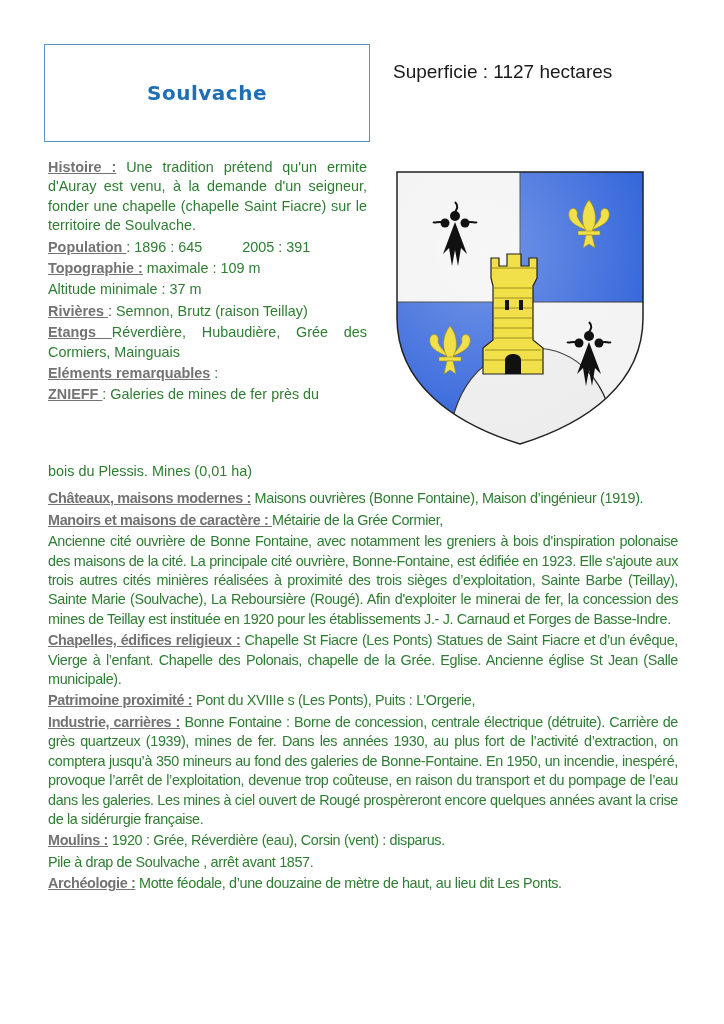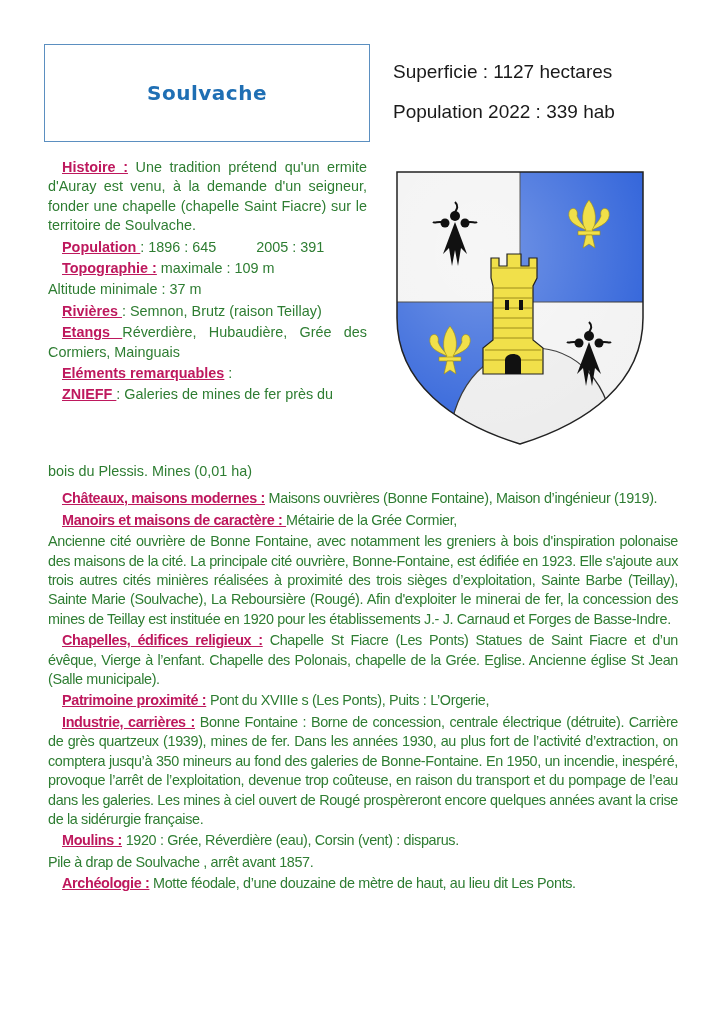--- a/index.html
+++ b/index.html
@@ -10,35 +10,34 @@
                align-items: center; justify-content: center; }
   .title { font-family: "DejaVu Sans", sans-serif; font-weight: bold; color: #1f6fb4;
            font-size: 20px; letter-spacing: 0.5px; }
   .stats { position: absolute; left: 393px; top: 58px; color: #1a1a1a; font-size: 19px; }
   .stats div { height: 40px; line-height: 28px; }
   .crest { position: absolute; left: 393px; top: 168px; width: 254px; height: 278px; }
   .col-left { position: absolute; left: 48px; top: 158px; width: 319px; font-size: 14.4px; line-height: 19.4px; }
   .col-full { position: absolute; left: 48px; top: 485px; width: 630px; font-size: 14.4px; line-height: 19.4px; }
   p { margin: 0 0 2px 0; }
   .j { text-align: justify; }
-  .h { font-weight: bold; text-decoration: underline; color: #be185d; margin-left: 14px; }
+  .h { font-weight: bold; text-decoration: underline; color: #737373; }
   .narrow { font-family: "Liberation Sans", sans-serif; letter-spacing: -0.35px; }
   .gap { display: inline-block; width: 40px; }
   .gap2 { display: inline-block; width: 30px; }
 </style>
 </head>
 <body>
 
 <div class="title-box">
   <span class="title">Soulvache</span>
 </div>
 
 <div class="stats">
   <div>Superficie : 1127 hectares</div>
-  <div>Population  2022 : 339 hab</div>
 </div>
 
 <svg class="crest" viewBox="0 0 254 278">
   <defs>
     <clipPath id="shield">
         <path d="M4 4 H250 V150 C250 215 195 255 127 276 C59 255 4 215 4 150 Z"></path>
       </clipPath>
     <radialGradient id="shine" cx="0.35" cy="0.3" r="0.8">
       <stop offset="0" stop-color="#ffffff" stop-opacity="0.35"></stop>
       <stop offset="1" stop-color="#ffffff" stop-opacity="0"></stop>

